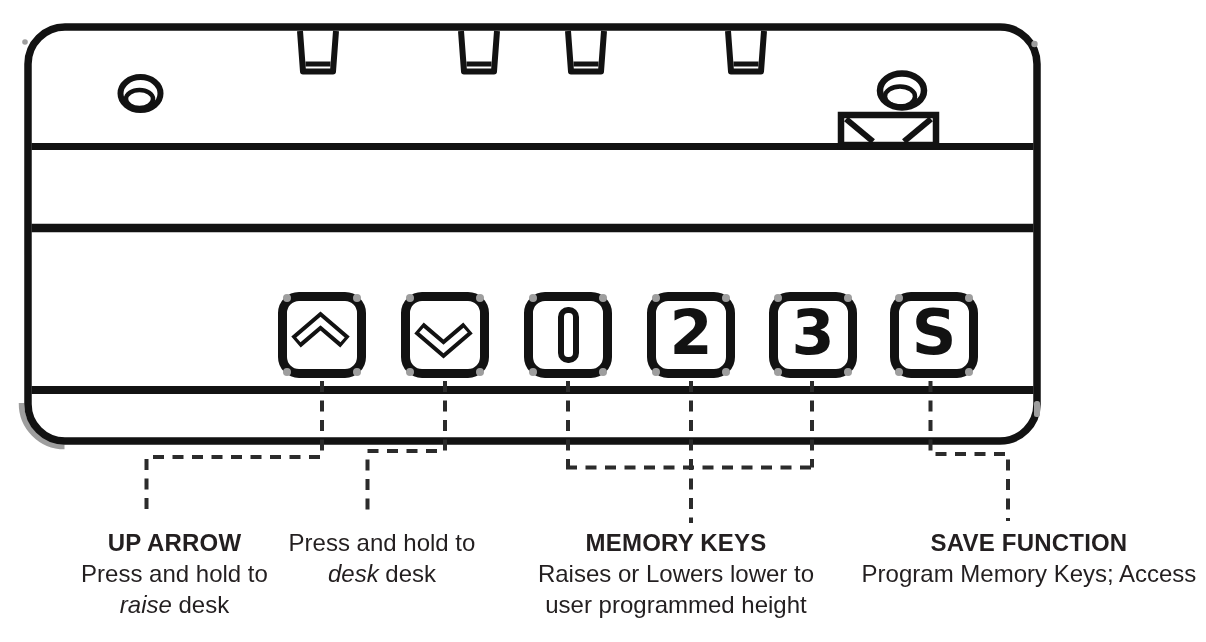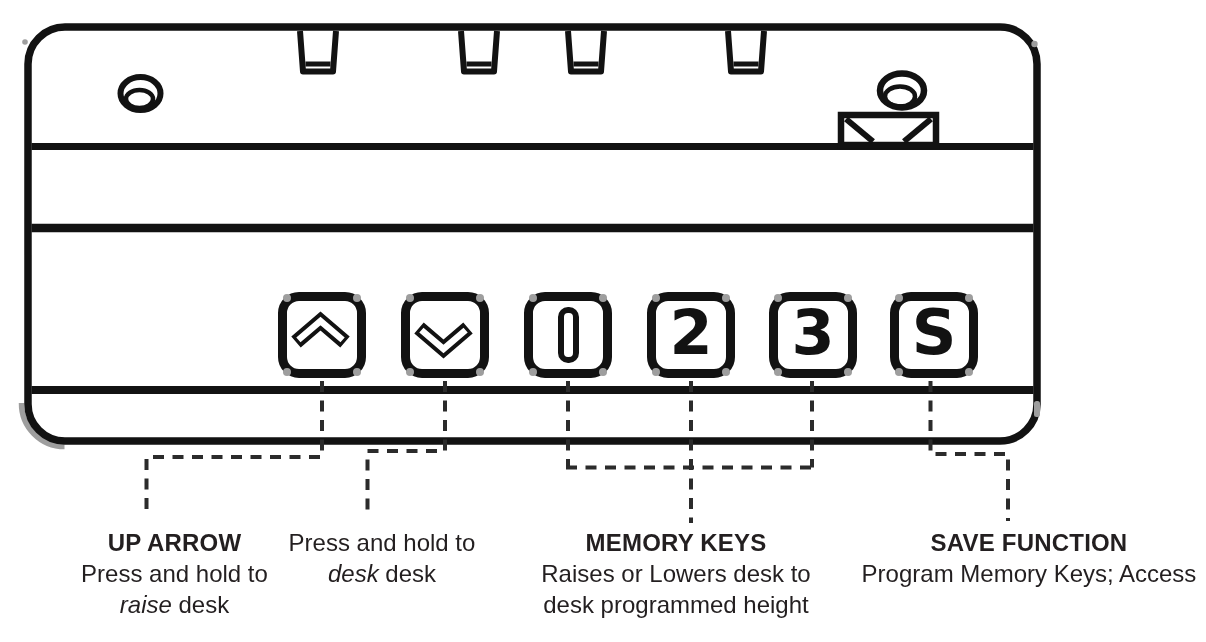--- a/index.html
+++ b/index.html
@@ -141,22 +141,22 @@
     <div><em>raise</em><span> desk</span></div>
   </div>
 
   <div class="ann" style="left:264px;width:236px">
     <div><span>Press and hold to</span></div>
     <div><em>desk</em><span> desk</span></div>
   </div>
 
   <div class="ann" style="left:524px;width:304px">
     <div class="ann-title">MEMORY KEYS</div>
-    <div>Raises or Lowers desk to</div>
-    <div>desk programmed height</div>
+    <div>Raises or Lowers lower to</div>
+    <div>user programmed height</div>
   </div>
 
   <div class="ann" style="left:852px;width:354px">
     <div class="ann-title">SAVE FUNCTION</div>
     <div>Program Memory Keys; Access</div>
   </div>
 
 </div>
 
 </body></html>

